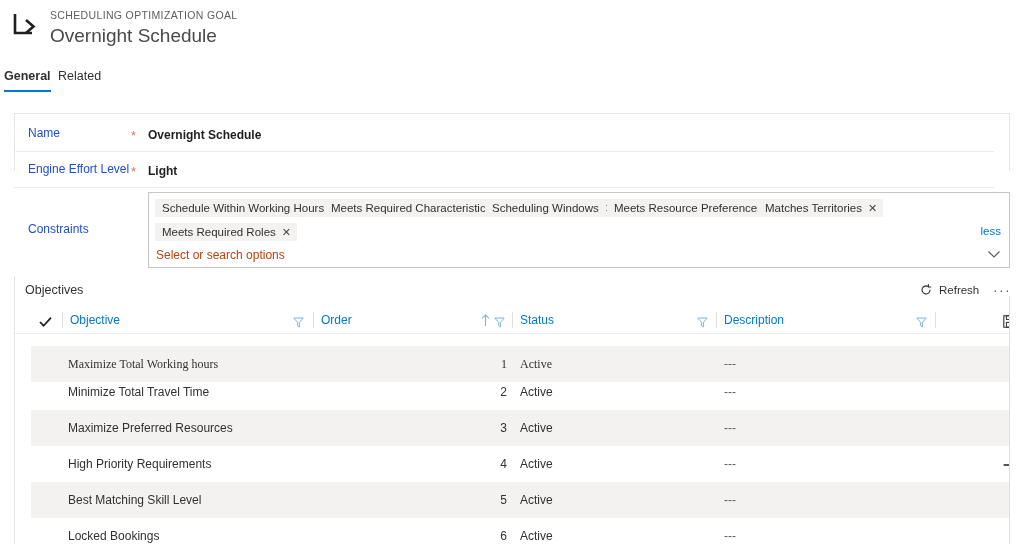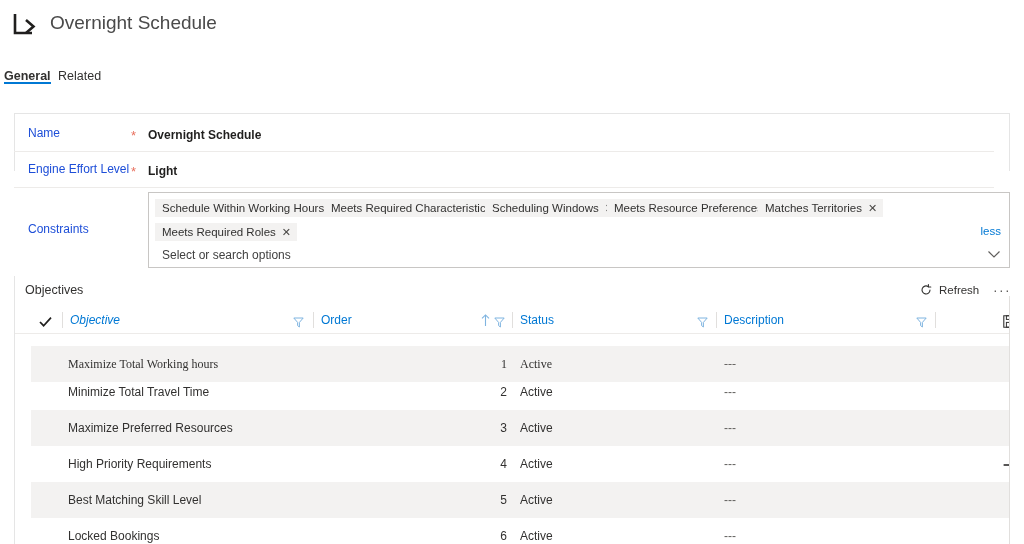--- a/index.html
+++ b/index.html
@@ -25,21 +25,21 @@
   }
   .hdr-title {
     font-size: 19px; color: #4a4a4a; line-height: 25px;
     margin-top: 1px; white-space: nowrap; font-weight: 400;
   }
 
   
   .tabbar { position: absolute; left: 0; top: 68px; width: 1024px; height: 26px; }
   .tab {
     position: absolute; top: 0; font-size: 12.5px; color: #323130;
-    cursor: pointer; line-height: 16px; white-space: nowrap;
+    padding-bottom: 8px; cursor: pointer; line-height: 16px; white-space: nowrap;
   }
   .tab.active { font-weight: 600; }
   .tab.active::after {
     content: ""; position: absolute; left: 0; right: 0; bottom: 0;
     height: 2.5px; background: #0078d4;
   }
   .tab-general { left: 4px; }
   .tab-related { left: 58px; }
 
   
@@ -67,22 +67,22 @@
     position: absolute; left: 148px; top: 192px; width: 862px; height: 76px;
     border: 1px solid #c8c6c4; background: #fff;
   }
   .chip {
     position: absolute; height: 18px; background: #f3f2f1; color: #323130;
     font-size: 11.5px; line-height: 18px; padding: 0 6px 0 7px; white-space: nowrap;
     cursor: default;
   }
   .chip .x { margin-left: 6px; color: #484644; font-size: 11px; cursor: pointer; }
   .ms-placeholder {
-    position: absolute; left: 13px; top: 54px; font-size: 12px;
-    color: #404040; line-height: 16px; white-space: nowrap;
+    position: absolute; left: 7px; top: 54px; font-size: 12px;
+    color: #c2410c; line-height: 16px; white-space: nowrap;
   }
   .ms-less {
     position: absolute; right: 8px; top: 31px; font-size: 11.5px;
     color: #0078d4; cursor: pointer; line-height: 14px;
   }
   .ms-chevron { position: absolute; right: 8px; top: 52px; width: 14px; height: 10px; cursor: pointer; }
 
   
   .grid-shell {
     position: absolute; left: 14px; top: 276px; width: 996px; height: 268px;
@@ -140,20 +140,21 @@
 <div id="root">
 
   <div class="page-header">
     <span class="header-icon">
       <svg width="34" height="30" viewBox="0 0 34 30">
         <path d="M5 5 L5 24 L22 24" fill="none" stroke="#201f1e" stroke-width="2.6"></path>
         <path d="M16 17.5 L23.5 24 L16 30.5" fill="none" stroke="#201f1e" stroke-width="2.6" transform="translate(0,-6.5)"></path>
       </svg>
     </span>
     <div class="hdr-text">
+      <div class="hdr-eyebrow">SCHEDULING OPTIMIZATION GOAL</div>
       <div class="hdr-title">Overnight Schedule</div>
     </div>
   </div>
 
   <div class="tabbar">
     <div class="tab tab-general active">General</div>
     <div class="tab tab-related">Related</div>
   </div>
 
   <div class="form-card"></div>
@@ -213,21 +214,21 @@
     </div>
 
     <div class="grid-headrow">
       <span class="check-all">
         <svg width="13" height="12" viewBox="0 0 13 12">
           <path d="M1 6 L4.6 9.7 L12 1.6" fill="none" stroke="#201f1e" stroke-width="1.7"></path>
         </svg>
       </span>
 
       <span class="col-divider" style="left:47px;"></span>
-      <span class="col-head" style="left:55px;font-style:italic;">Objective</span>
+      <span class="col-head" style="left:55px;">Objective</span>
       <span class="funnel" style="left:278px;">
         <svg width="11" height="11" viewBox="0 0 11 11">
           <path d="M0.8 1 L10.2 1 L6.4 5.4 L6.4 10 L4.6 8.6 L4.6 5.4 Z" fill="none" stroke="#7fb4e0" stroke-width="1"></path>
         </svg>
       </span>
 
       <span class="col-divider" style="left:298px;"></span>
       <span class="col-head" style="left:306px;">Order</span>
       <span class="sort-asc" style="left:466px;">
         <svg width="9" height="13" viewBox="0 0 9 13">

